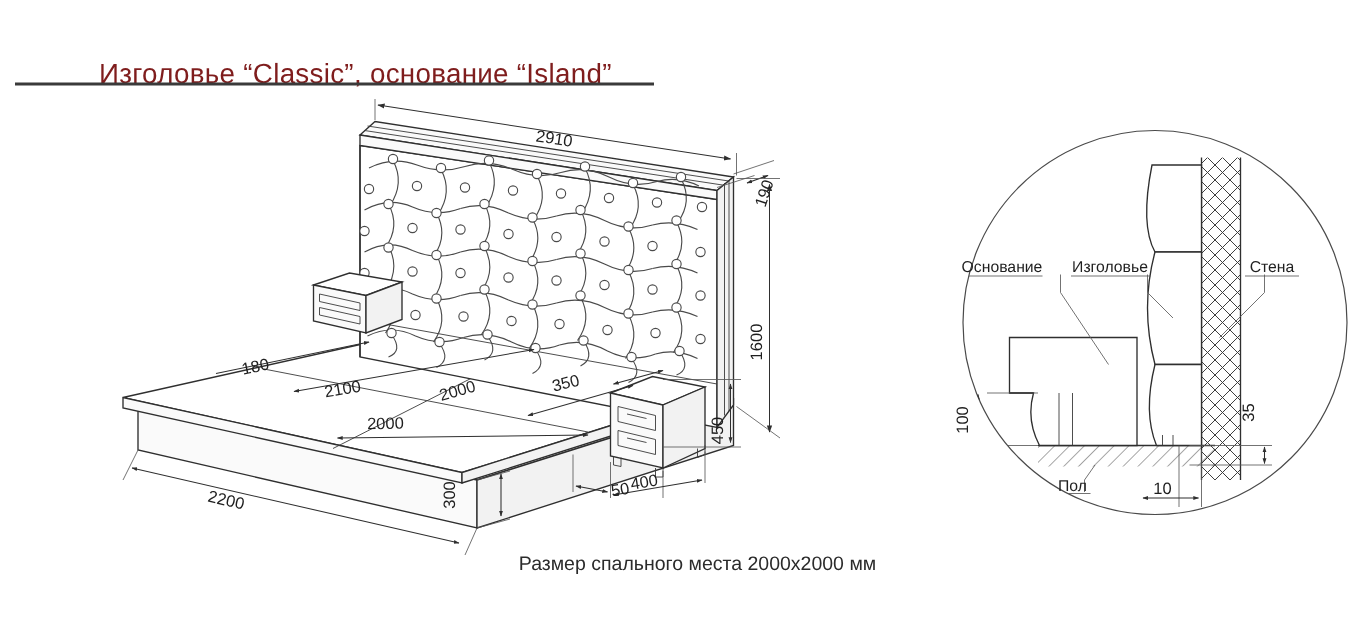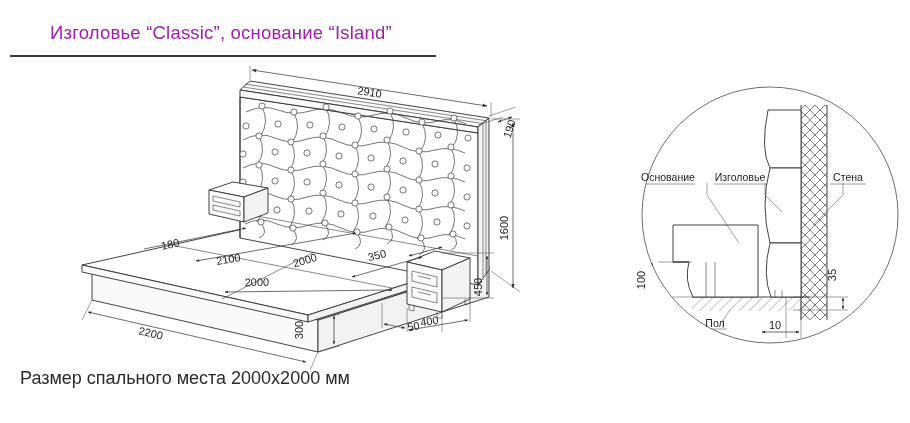--- a/index.html
+++ b/index.html
@@ -25,42 +25,42 @@
     position: absolute;
     left: 0;
     top: 22px;
     width: 450px;
   }
   #page-title {
     font-family: "Liberation Sans", sans-serif;
     font-size: 18.5px;
     font-weight: 400;
     letter-spacing: 0.2px;
-    color: #a21caf;
-    margin: 0;
+    color: #7f1d1d;
+    margin: 16px;
     padding-left: 50px;
     white-space: nowrap;
   }
   #title-rule {
     position: absolute;
     left: 10px;
     top: 55px;
     width: 426px;
     height: 0;
     border-top: 2px solid #3a3a3a;
   }
   #caption {
     position: absolute;
     left: 0;
     top: 368px;
     width: 910px;
-    text-align: left;
+    text-align: center;
     padding-left: 20px;
     box-sizing: border-box;
-    font-size: 18px;
+    font-size: 13px;
     color: #2b2b2b;
     font-family: "Liberation Sans", sans-serif;
   }
   svg.draw {
     position: absolute;
     left: 0;
     top: 0;
     width: 910px;
     height: 423px;
     pointer-events: none;

